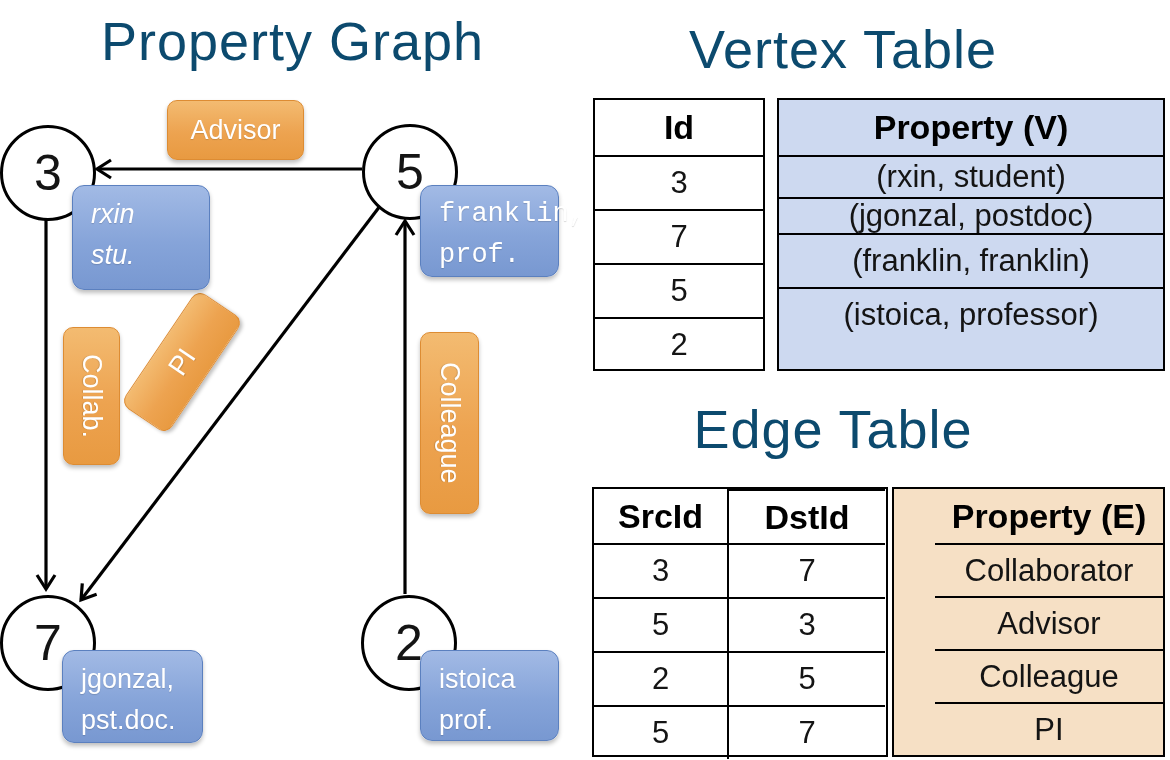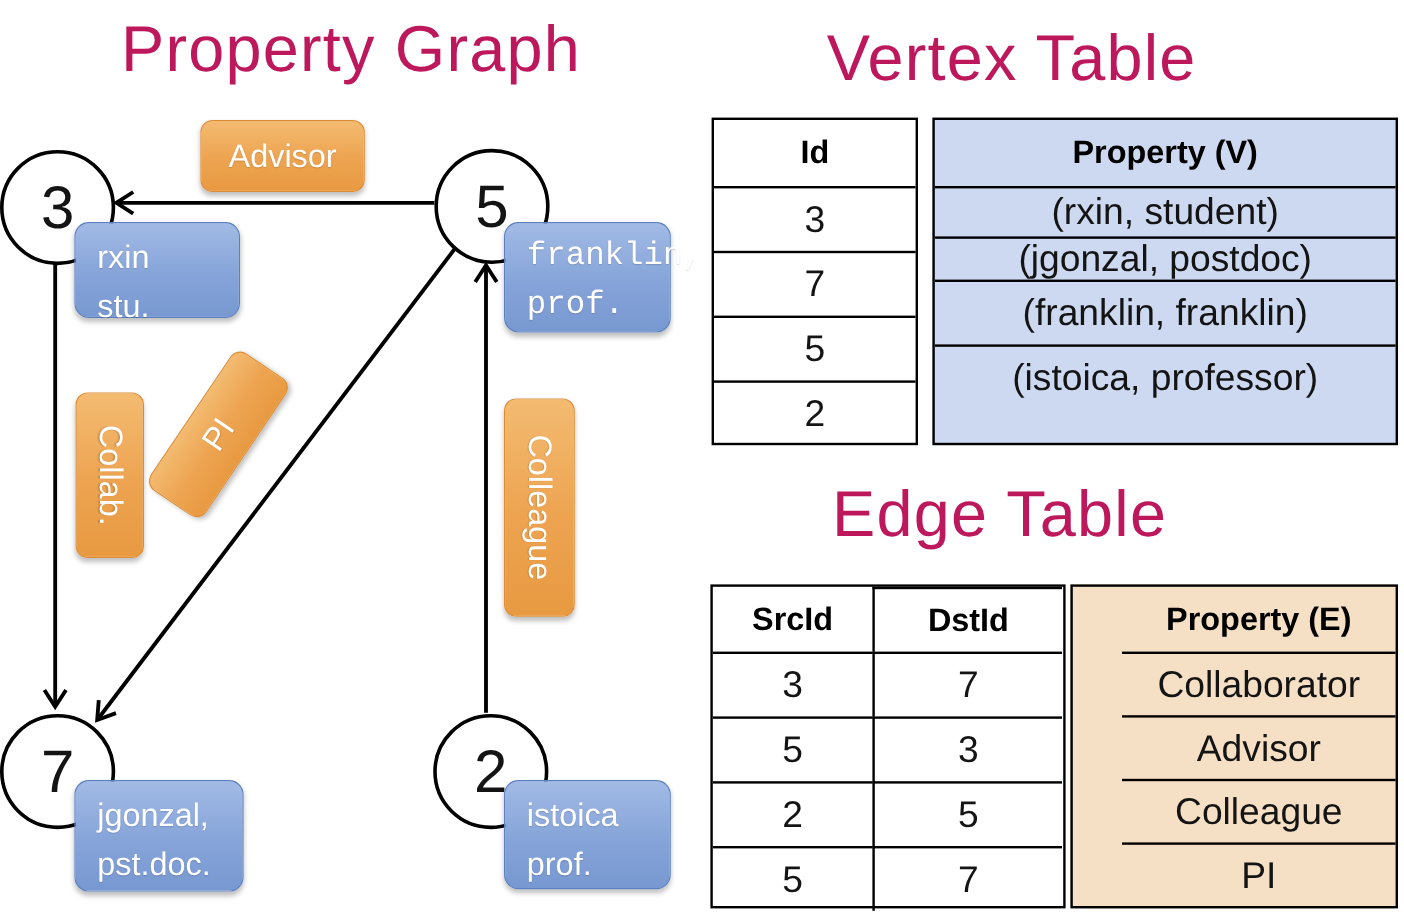--- a/index.html
+++ b/index.html
@@ -3,21 +3,21 @@
 <meta charset="utf-8">
 <style>
   html,body{margin:0;padding:0;background:#fff;}
   #stage{
     position:relative;width:1170px;height:760px;background:#ffffff;overflow:hidden;
     font-family:"Liberation Sans","DejaVu Sans",sans-serif;color:#111;
   }
   .abs{position:absolute;}
   
   .big-title{
-    font-size:54px;font-weight:300;letter-spacing:1px;color:#be185d;
+    font-size:54px;font-weight:300;letter-spacing:1px;color:#0c4a6e;
     text-align:center;white-space:nowrap;
   }
   
   .node{
     width:90px;height:90px;border:3.5px solid #000;border-radius:50%;
     background:#fff;display:flex;align-items:center;justify-content:center;
     font-size:50px;font-weight:300;color:#141414;z-index:4;
   }
   
   .elabel{
@@ -39,21 +39,21 @@
   
   #edges{position:absolute;left:0;top:0;z-index:2;pointer-events:none;}
   
   .tcol{
     position:absolute;border:2.5px solid #000;box-sizing:border-box;background:#fff;
   }
   .tcol .cell{
     display:flex;align-items:center;justify-content:center;
     font-size:31px;font-weight:300;box-sizing:border-box;color:#141414;
   }
-  .tcol .cell.hdr{font-size:27px;font-weight:bold;color:#000;}
+  .tcol .cell.hdr{font-size:34px;font-weight:bold;color:#000;}
   .tcol .cell + .cell{border-top:2px solid #000;}
   .bg-blue{background:#cdd9f0;}
   .bg-tan{background:#f6e0c5;}
   
   .tcol2{display:grid;grid-template-columns:133px 158px;}
   .tcol2 .cell{height:54px;}
   .tcol2 .cell.c2{border-left:2px solid #000;}
   .tcol2 .cell.r2{border-top:2px solid #000;}
 </style>
 </head>
@@ -86,21 +86,21 @@
     </div>
   <div class="abs node" style="left:361px;top:595px;">
       <span>2</span>
     </div>
 
   <div class="abs elabel" style="left:167px;top:100px;width:135px;height:58px;">Advisor</div>
   <div class="abs elabel vert" style="left:63px;top:327px;width:55px;height:136px;">Collab.</div>
   <div class="abs elabel" style="left:113px;top:334px;width:136px;height:54px;transform:rotate(-56deg);">PI</div>
   <div class="abs elabel vert" style="left:420px;top:332px;width:57px;height:180px;">Colleague</div>
 
-  <div class="abs vlabel" style="left:62px;top:185px;width:138px;height:80px;">
+  <div class="abs vlabel" style="left:72px;top:185px;width:138px;height:105px;font-style:italic;">
     <div>rxin</div>
     <div>stu.</div>
   </div>
   <div class="abs vlabel" style="left:420px;top:185px;width:139px;height:92px;font-family:Liberation Mono, monospace;">
     <div>franklin,</div>
     <div>prof.</div>
   </div>
   <div class="abs vlabel" style="left:62px;top:650px;width:141px;height:93px;">
     <div>jgonzal,</div>
     <div>pst.doc.</div>

